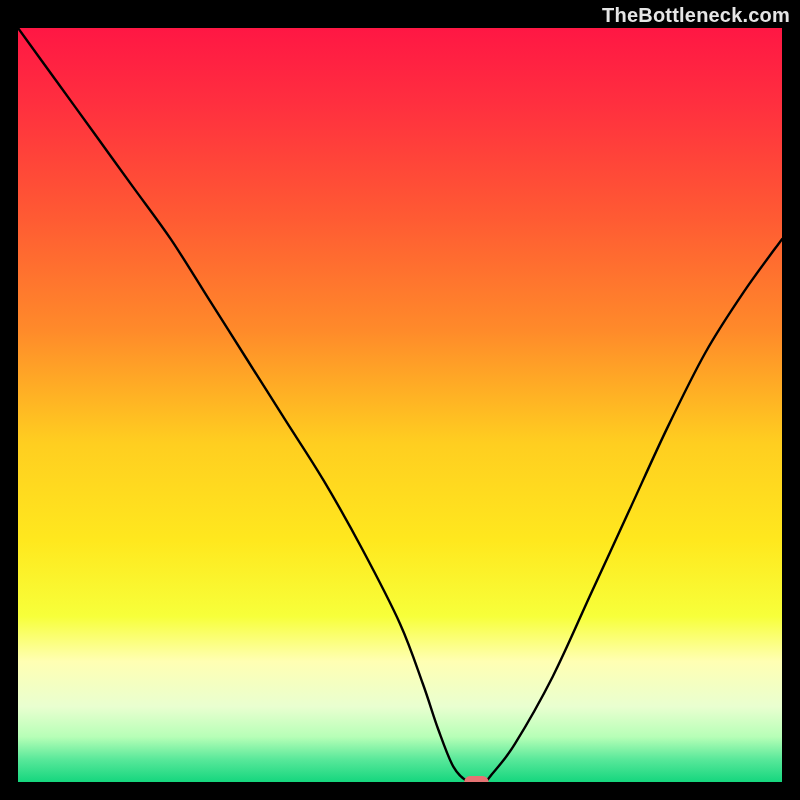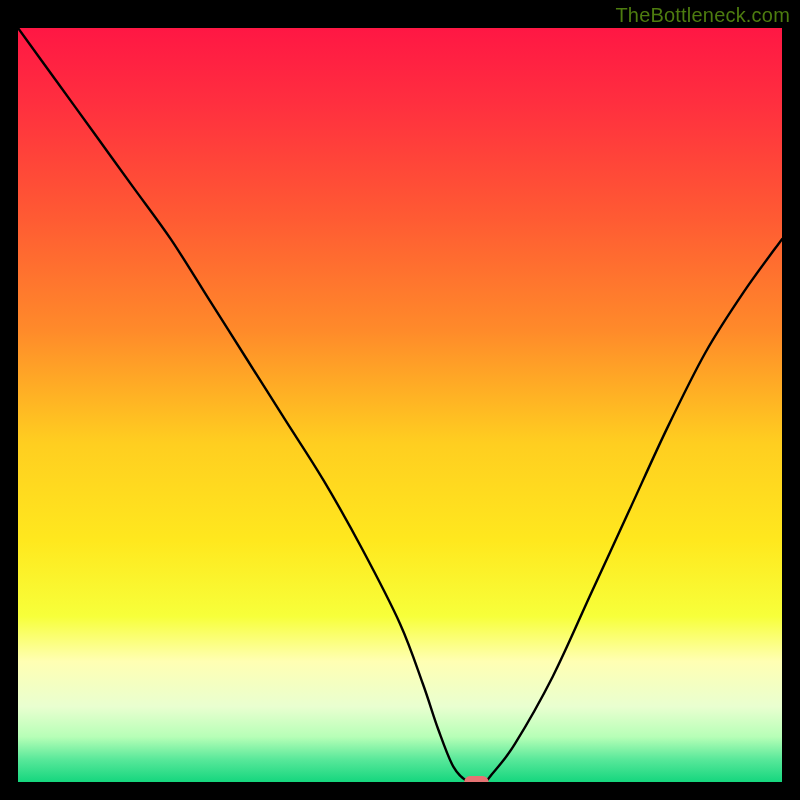--- a/index.html
+++ b/index.html
@@ -14,23 +14,23 @@
   .frame {
     position: relative;
     width: 800px;
     height: 800px;
     background: #000;
   }
   .watermark {
     position: absolute;
     top: 4px;
     right: 10px;
-    color: #4d7c0f;
+    color: #e5e5e5;
     font-size: 20px;
-    font-weight: 400;
+    font-weight: 700;
     letter-spacing: 0.2px;
     z-index: 10;
   }
   .plot-area {
     position: absolute;
     left: 18px;
     top: 28px;
     width: 764px;
     height: 754px;
   }

